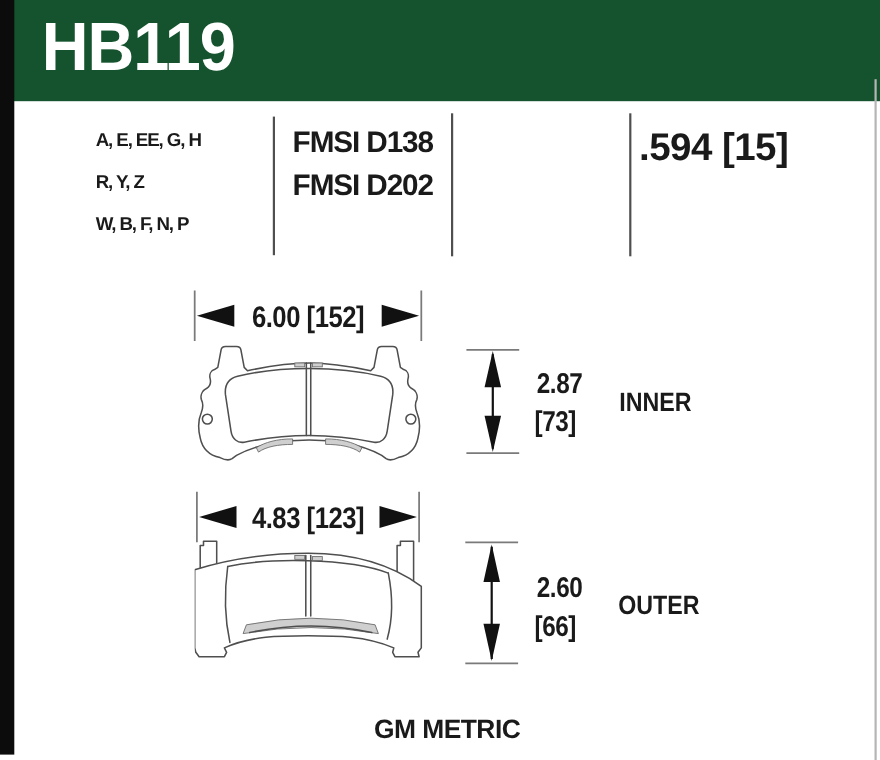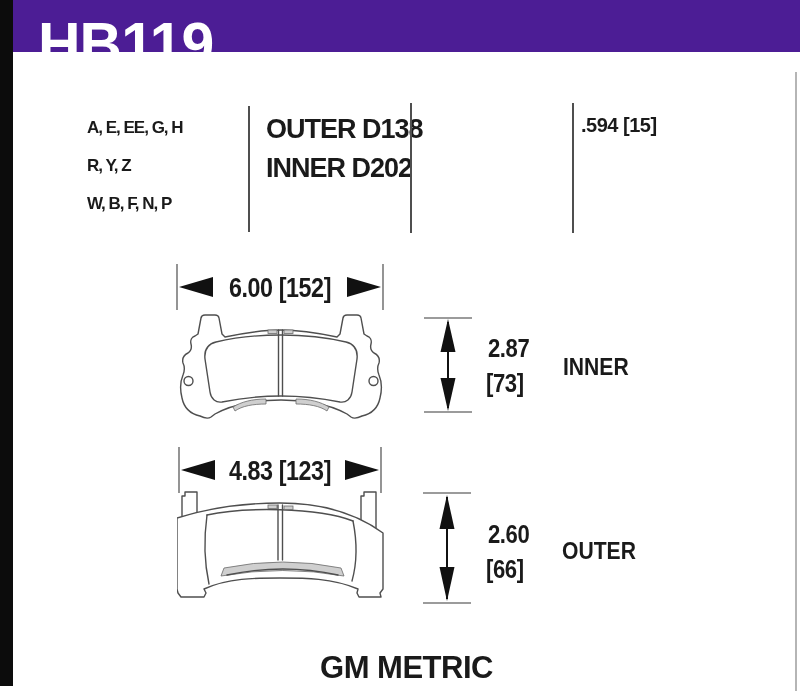--- a/index.html
+++ b/index.html
@@ -1,46 +1,46 @@
 <!DOCTYPE html>
 <html><head>
 <meta charset="utf-8">
 <style>
   html,body { margin:0; padding:0; background:#fff; }
   .sheet {
     position:relative; width:800px; height:691px; overflow:hidden;
     background:#fff; font-family:"Liberation Sans","DejaVu Sans",sans-serif;
     color:#1a1a1a;
   }
-  .topbar { position:absolute; left:0; top:0; width:800px; height:52px; background:#4c1d95; }
+  .topbar { position:absolute; left:0; top:0; width:800px; height:92px; background:#14532d; }
   .leftband { position:absolute; left:0; top:0; width:13px; height:686px; background:#0c0c0c; }
   .rightline { position:absolute; left:795px; top:72px; width:2px; height:619px; background:#b5b5b5; }
   .part {
     position:absolute; left:38px; top:8px; color:#fff; font-weight:700;
     font-size:62px; letter-spacing:-1px; transform:scaleX(0.95); transform-origin:left top;
     white-space:nowrap;
   }
   .t { position:absolute; font-weight:700; white-space:nowrap; color:#1a1a1a; }
   .codes { left:87px; top:109px; font-size:17px; line-height:38px; letter-spacing:-1px; }
   .fmsi  { left:266px; top:110px; font-size:27px; line-height:38.5px; letter-spacing:-1px; }
-  .thick { left:581px; top:114px; font-size:20px; letter-spacing:-0.5px; }
+  .thick { left:581px; top:114px; font-size:35px; letter-spacing:-0.5px; }
   .vdiv { position:absolute; width:2px; background:#4f4f4f; }
   .d1 { left:248px; top:106px; height:126px; }
   .d2 { left:410px; top:103px; height:130px; }
   .d3 { left:572px; top:103px; height:130px; }
   .dimsvg, .padsvg { position:absolute; }
   .dimsvg text {
     font-family:"Liberation Sans","DejaVu Sans",sans-serif; font-weight:700;
     font-size:27px; fill:#1a1a1a; letter-spacing:-0.5px;
   }
   .lblnum { font-size:26px; transform:scaleX(0.85); transform-origin:left center; letter-spacing:-0.5px; }
   .lblside { font-size:24px; transform:scaleX(0.88); transform-origin:left center; letter-spacing:0px; }
   .footer {
     position:absolute; left:13px; top:650px; width:787px; text-align:center;
-    font-weight:700; font-size:31px; letter-spacing:-0.5px;
+    font-weight:700; font-size:24px; letter-spacing:-0.5px;
   }
   .padline { stroke:#4f4f4f; stroke-width:1.4; fill:none; stroke-linejoin:round; stroke-linecap:round; }
   .padfill { fill:#ffffff; }
   .shade { fill:#cfcfcf; stroke:#6a6a6a; stroke-width:0.8; }
   .tick { stroke:#7a7a7a; stroke-width:1.6; }
   .shaft { stroke:#111; stroke-width:2; }
   .arrow { fill:#111; }
 </style>
 </head>
 <body>
@@ -53,22 +53,22 @@
   <div class="leftband"></div>
   <div class="rightline"></div>
 
   <div class="t codes">
     <div>A, E, EE, G, H</div>
     <div>R, Y, Z</div>
     <div>W, B, F, N, P</div>
   </div>
   <div class="vdiv d1"></div>
   <div class="t fmsi">
-    <div>OUTER D138</div>
-    <div>INNER D202</div>
+    <div>FMSI D138</div>
+    <div>FMSI D202</div>
   </div>
   <div class="vdiv d2"></div>
   <div class="vdiv d3"></div>
   <div class="t thick">.594 [15]</div>
 
   <svg class="dimsvg" style="left:171px; top:260px;" width="218" height="54" viewBox="0 0 218 54">
     <line class="tick" x1="6" y1="4" x2="6" y2="50"></line>
     <line class="tick" x1="212" y1="4" x2="212" y2="50"></line>
     <polygon class="arrow" points="8,27 42,17 42,37"></polygon>
     <polygon class="arrow" points="210,27 176,17 176,37"></polygon>

